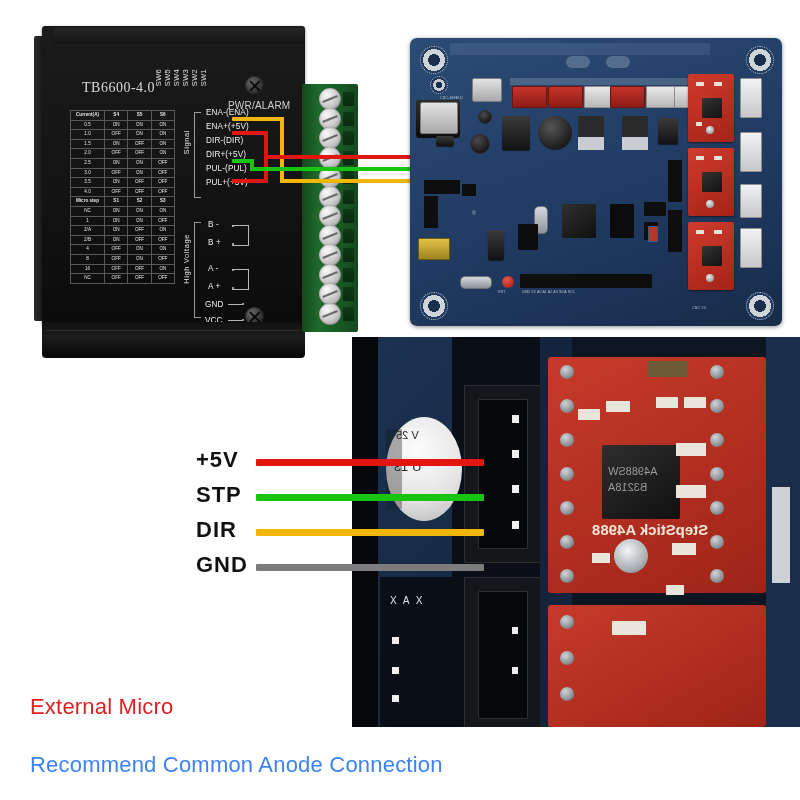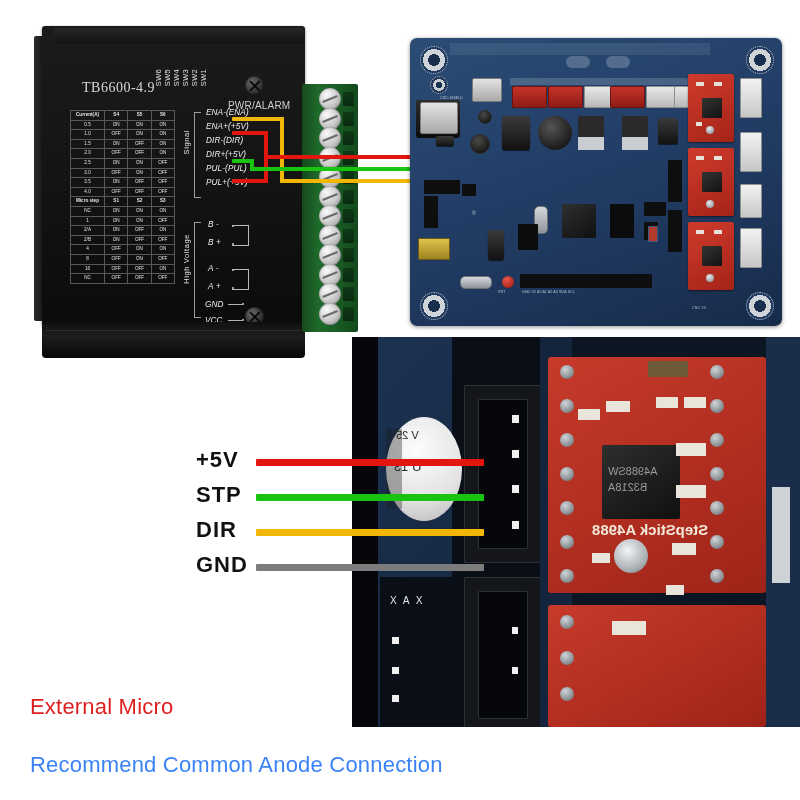--- a/index.html
+++ b/index.html
@@ -45,21 +45,21 @@
   .dip td{border:1px solid #585858;color:#e6e6e6;font-size:4.6px;
      text-align:center;height:8.6px;line-height:8.6px;padding:0;
      font-family:"Liberation Sans",sans-serif;}
   .dip td.c0{width:33px;}
   .dip td.hd{font-weight:bold;}
   .dc-label{position:absolute;left:40px;top:311px;color:#d5d5d5;font-size:8.5px;
      letter-spacing:.3px;font-weight:bold;}
 
   
   .pin{position:absolute;color:#efefef;font-size:8.2px;white-space:nowrap;
-       letter-spacing:.1px;font-style:italic;}
+       letter-spacing:.1px;}
   .grp-label{position:absolute;writing-mode:vertical-rl;transform:rotate(180deg);
        color:#e2e2e2;font-size:7.5px;letter-spacing:.6px;}
   .bracket{position:absolute;border-left:1px solid #9a9a9a;
        border-top:1px solid #9a9a9a;border-bottom:1px solid #9a9a9a;width:6px;}
   .coilwire{position:absolute;border:1px solid #b9b9b9;border-left:none;}
   .dotline{position:absolute;height:1px;background:#b4b4b4;}
   .dot{position:absolute;width:2px;height:2px;border-radius:50%;background:#cfcfcf;}
 
   
   .term-block{position:absolute;left:268px;top:58px;width:56px;height:248px;
@@ -161,21 +161,21 @@
 </style>
 </head>
 <body>
 
 <div class="abs" id="tb6600">
 
   <div class="tb-leftrail"></div>
   <div class="tb-body">
     <div class="tb-topstrip"></div>
 
-    <div class="tb-title">TB6600-4.9</div>
+    <div class="tb-title">TB6600-4.0</div>
     <div class="pwr-alarm">PWR/ALARM</div>
 
     <div class="screw" id="screw-top"></div>
     <div class="screw" id="screw-bot"></div>
 
     <div class="sw-labels">
       <span style="left:0px">SW6</span>
       <span style="left:9px">SW5</span>
       <span style="left:18px">SW4</span>
       <span style="left:27px">SW3</span>

